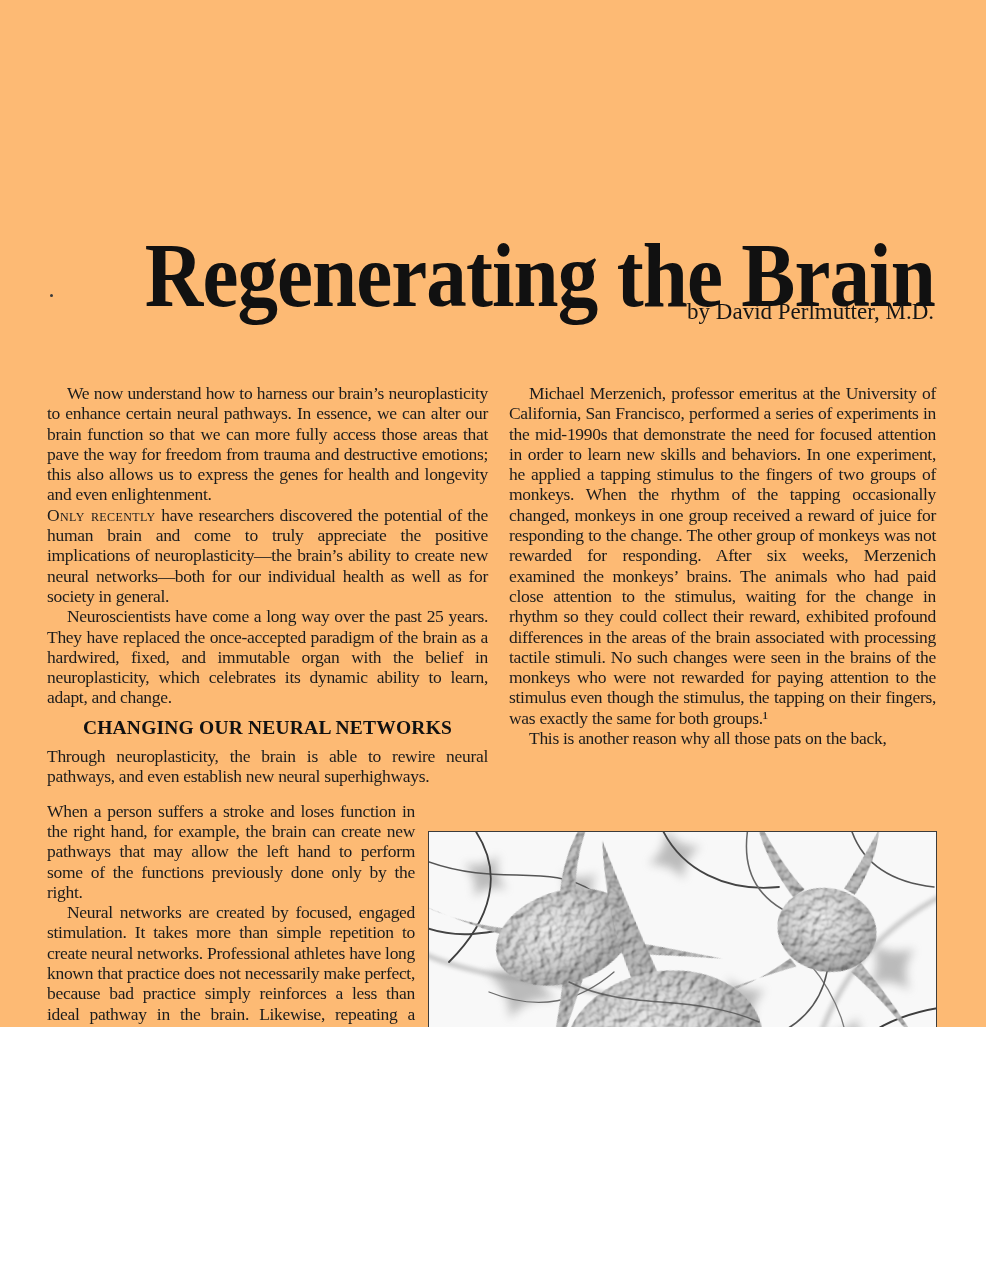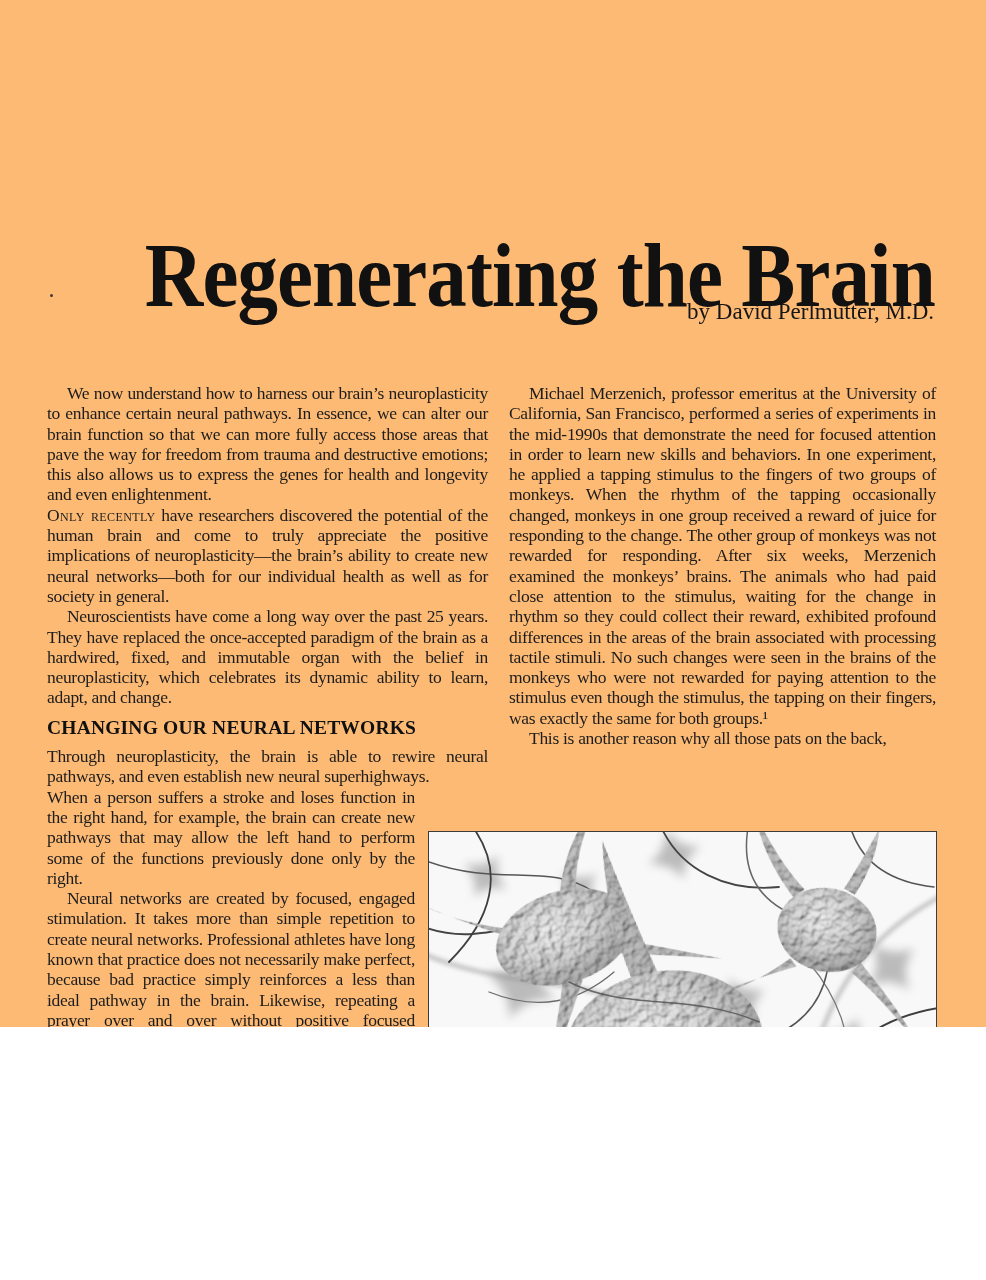--- a/index.html
+++ b/index.html
@@ -26,26 +26,26 @@
   }
   .columns {
     position: absolute; left: 47px; top: 383px; width: 889px;
     display: flex; gap: 21px;
     font-size: 17.5px; line-height: 20.3px;
     letter-spacing: -0.3px;
     text-align: justify;
   }
   .col-left  { width: 441px; flex: 0 0 441px; }
   .col-right { width: 427px; flex: 0 0 427px; }
-  .narrow-block { width: 368px; }
+  .narrow-block { width: 368px; margin-top: 14px; }
   p.para { margin: 0; padding: 0; }
   p.para.indent { text-indent: 20px; }
   .lead { font-variant: small-caps; letter-spacing: 0.4px; }
   .section-heading {
-    font-size: 19.5px; font-weight: bold; 
+    font-size: 19.5px; font-weight: bold; text-align: center;
     letter-spacing: 0.2px; margin: 10px 0 8px 0; color: #111;
   }
   .article-image {
     position: absolute; left: 428px; top: 831px;
     width: 507px; height: 381px;
     border: 1px solid #3c3c3c; background: #f8f8f8;
   }
   .article-image svg { display: block; width: 507px; height: 381px; }
   .image-credit {
     position: absolute; left: 937px; top: 1074px; height: 140px;

